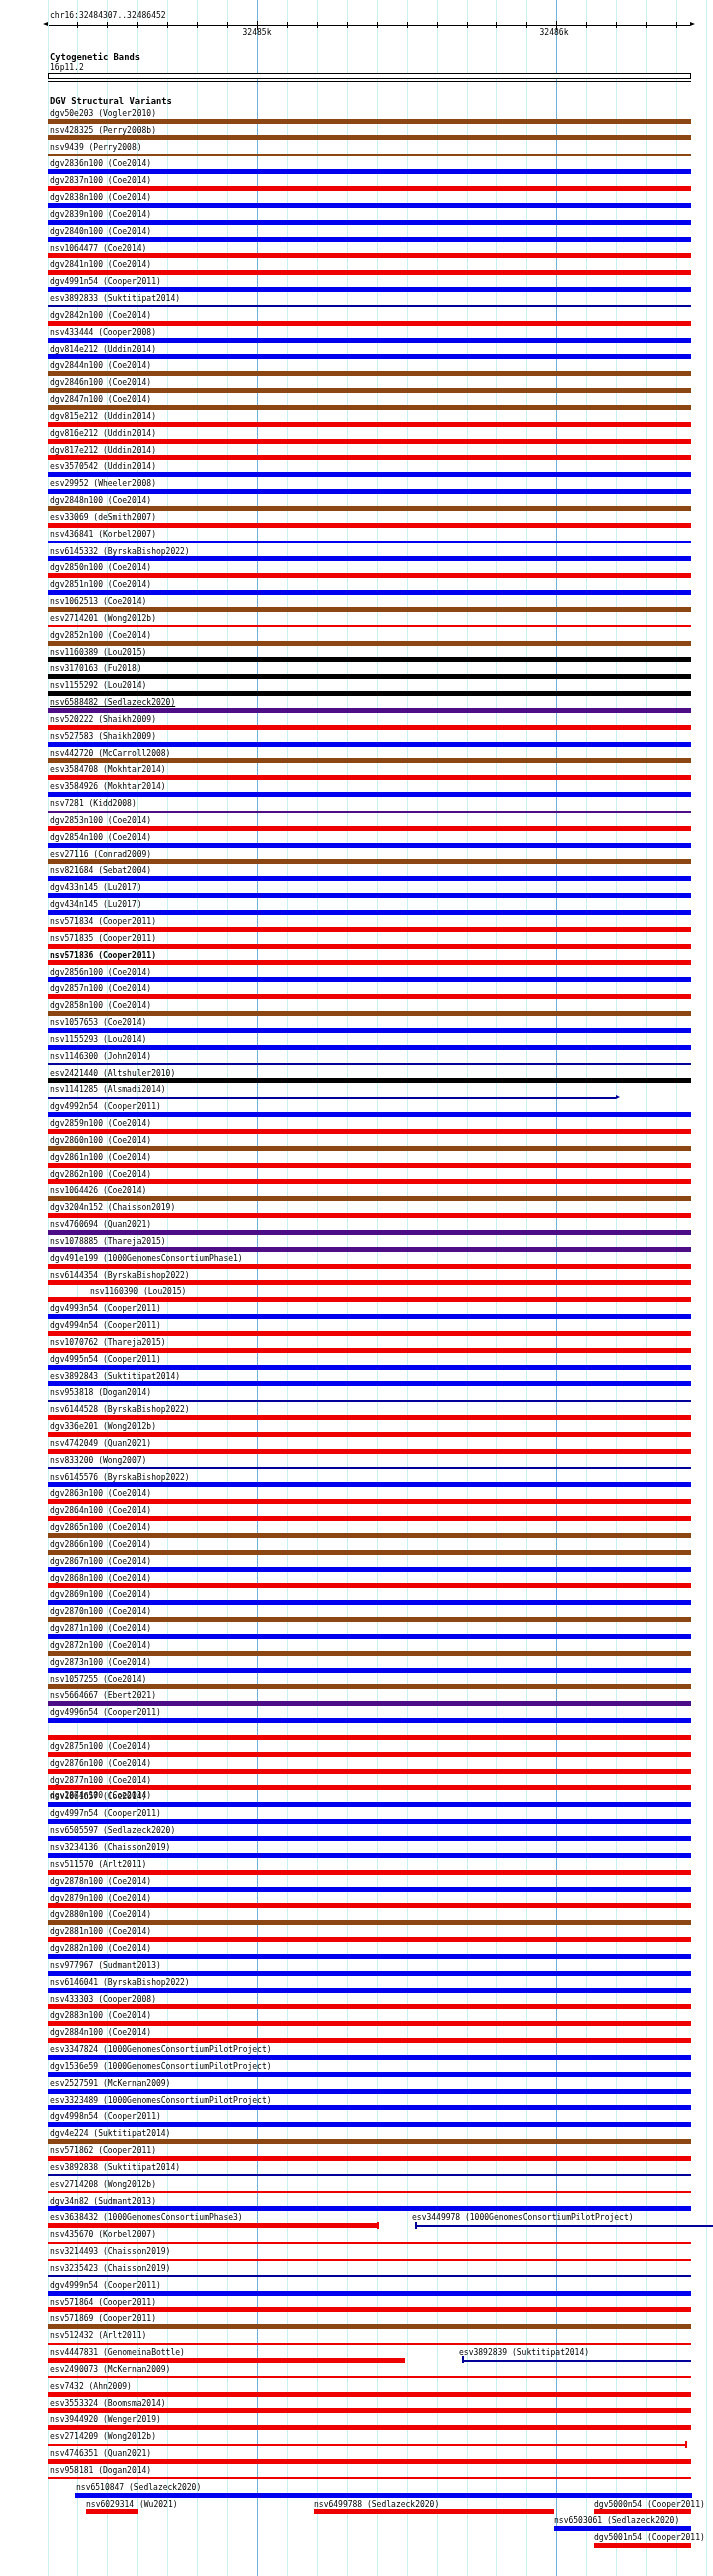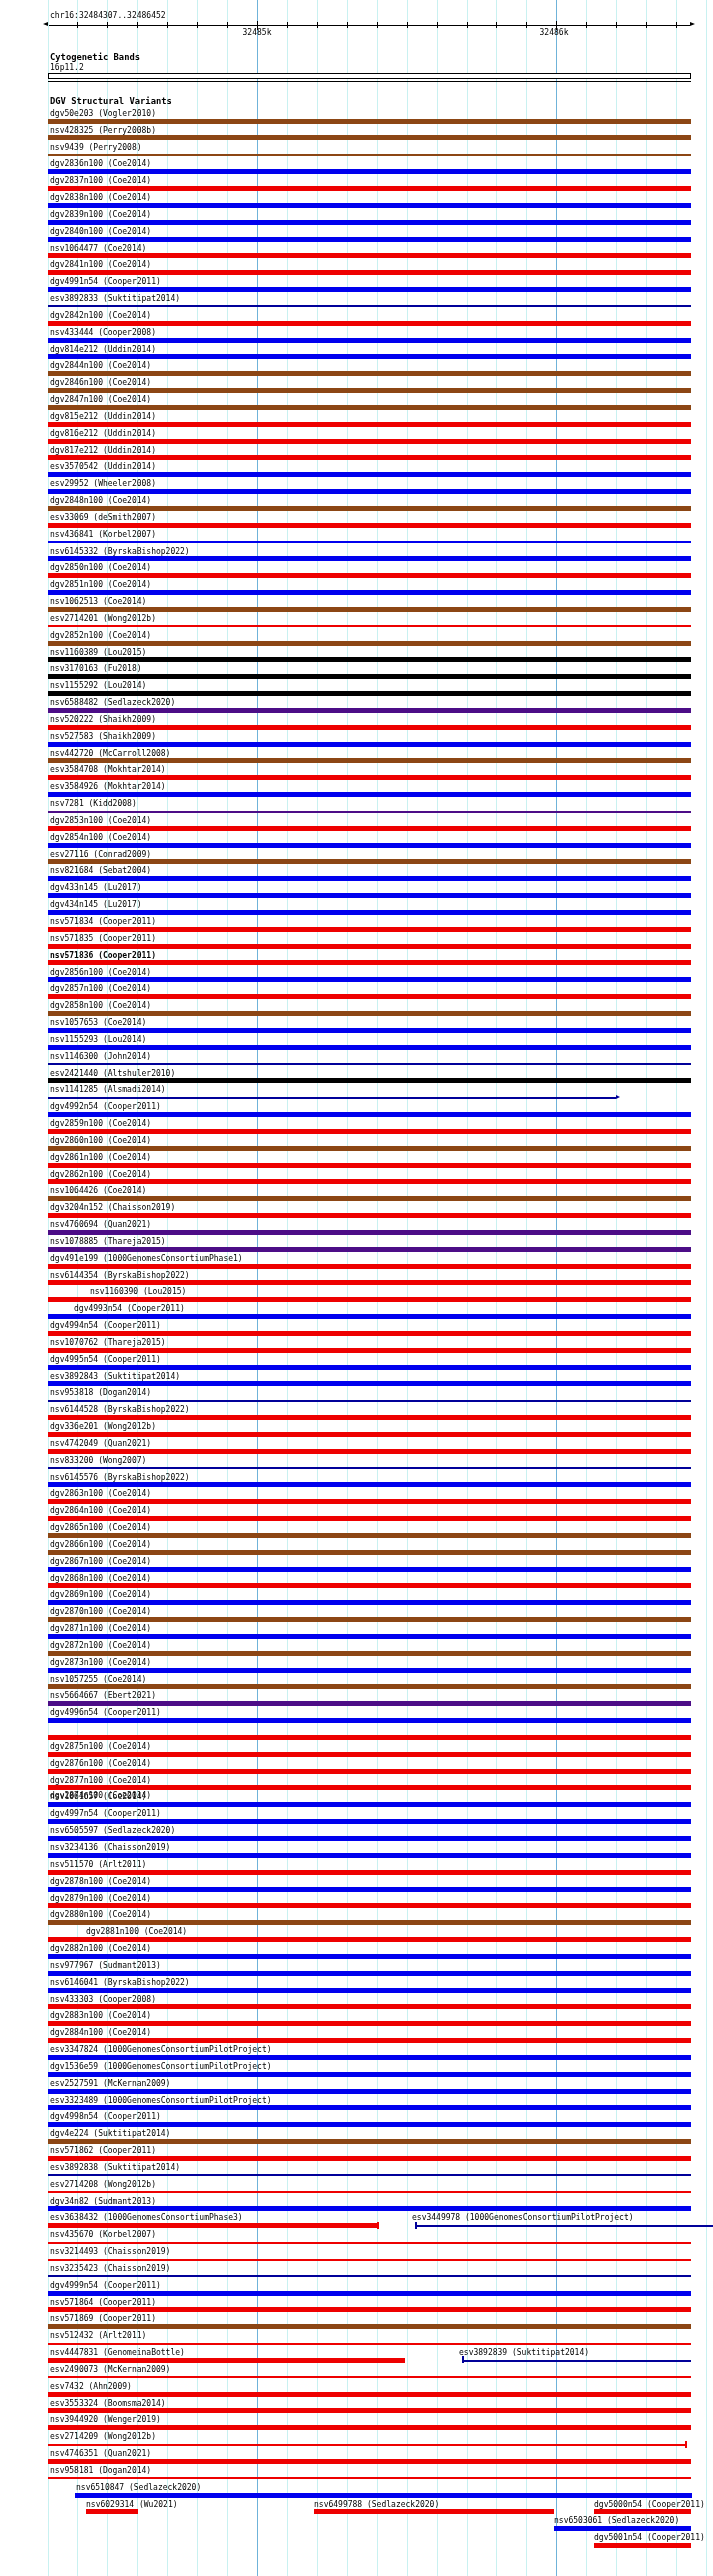--- a/index.html
+++ b/index.html
@@ -229,21 +229,21 @@
       </div>
       <div>
         <div class="lbl" style="left: 50px; top: 665px;">nsv3170163 (Fu2018)</div>
         <div class="bar" style="left: 48px; top: 674px; width: 643px; background: rgb(0, 0, 0);"></div>
       </div>
       <div>
         <div class="lbl" style="left: 50px; top: 682px;">nsv1155292 (Lou2014)</div>
         <div class="bar" style="left: 48px; top: 691px; width: 643px; background: rgb(0, 0, 0);"></div>
       </div>
       <div>
-        <div class="lbl" style="left: 50px; top: 699px;">nsv6588482 (Sedlazeck2020)</div>
+        <div class="lbl" style="left: 50px; top: 699px; text-decoration: underline;">nsv6588482 (Sedlazeck2020)</div>
         <div class="bar" style="left: 48px; top: 708px; width: 643px; background: rgb(76, 13, 135);"></div>
       </div>
       <div>
         <div class="lbl" style="left: 50px; top: 716px;">nsv520222 (Shaikh2009)</div>
         <div class="bar" style="left: 48px; top: 725px; width: 643px; background: rgb(238, 0, 0);"></div>
       </div>
       <div>
         <div class="lbl" style="left: 50px; top: 733px;">nsv527583 (Shaikh2009)</div>
         <div class="bar" style="left: 48px; top: 742px; width: 643px; background: rgb(0, 0, 238);"></div>
       </div>
@@ -374,21 +374,21 @@
       </div>
       <div>
         <div class="lbl" style="left: 50px; top: 1272px;">nsv6144354 (ByrskaBishop2022)</div>
         <div class="bar" style="left: 48px; top: 1280px; width: 643px; background: rgb(238, 0, 0);"></div>
       </div>
       <div>
         <div class="lbl" style="left: 50px; top: 1288px; padding-left: 40px;">nsv1160390 (Lou2015)</div>
         <div class="bar" style="left: 48px; top: 1297px; width: 643px; background: rgb(238, 0, 0);"></div>
       </div>
       <div>
-        <div class="lbl" style="left: 50px; top: 1305px; padding-left: 24px;">dgv4993n54 (Cooper2011)</div>
+        <div class="lbl" style="left: 50px; top: 1305px;">dgv4993n54 (Cooper2011)</div>
         <div class="bar" style="left: 48px; top: 1314px; width: 643px; background: rgb(0, 0, 238);"></div>
       </div>
       <div>
         <div class="lbl" style="left: 50px; top: 1322px;">dgv4994n54 (Cooper2011)</div>
         <div class="bar" style="left: 48px; top: 1331px; width: 643px; background: rgb(238, 0, 0);"></div>
       </div>
       <div>
         <div class="lbl" style="left: 50px; top: 1339px;">nsv1070762 (Thareja2015)</div>
         <div class="bar" style="left: 48px; top: 1348px; width: 643px; background: rgb(238, 0, 0);"></div>
       </div>
@@ -522,21 +522,21 @@
       </div>
       <div>
         <div class="lbl" style="left: 50px; top: 1895px;">dgv2879n100 (Coe2014)</div>
         <div class="bar" style="left: 48px; top: 1903px; width: 643px; background: rgb(238, 0, 0);"></div>
       </div>
       <div>
         <div class="lbl" style="left: 50px; top: 1911px;">dgv2880n100 (Coe2014)</div>
         <div class="bar" style="left: 48px; top: 1920px; width: 643px; background: rgb(140, 70, 20);"></div>
       </div>
       <div>
-        <div class="lbl" style="left: 50px; top: 1928px; margin-left: 36px;">dgv2881n100 (Coe2014)</div>
+        <div class="lbl" style="left: 50px; top: 1928px;">dgv2881n100 (Coe2014)</div>
         <div class="bar" style="left: 48px; top: 1937px; width: 643px; background: rgb(238, 0, 0);"></div>
       </div>
       <div>
         <div class="lbl" style="left: 50px; top: 1945px;">dgv2882n100 (Coe2014)</div>
         <div class="bar" style="left: 48px; top: 1954px; width: 643px; background: rgb(0, 0, 238);"></div>
       </div>
       <div>
         <div class="lbl" style="left: 50px; top: 1962px;">nsv977967 (Sudmant2013)</div>
         <div class="bar" style="left: 48px; top: 1971px; width: 643px; background: rgb(0, 0, 238);"></div>
       </div>

